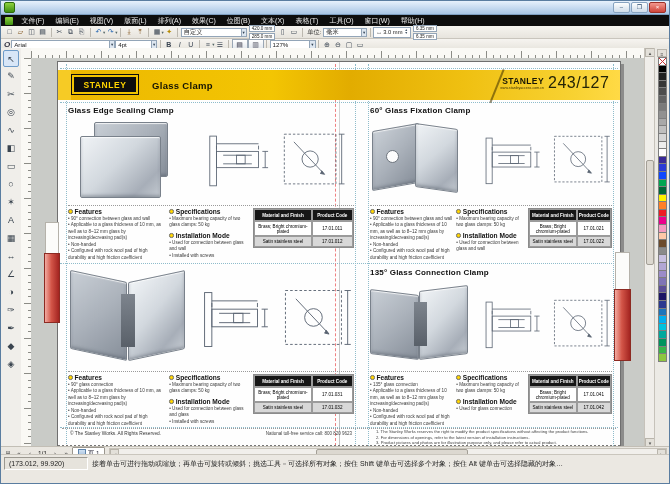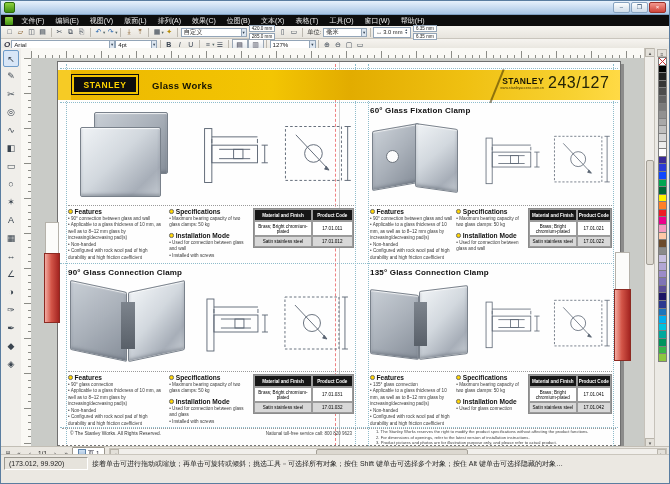--- a/index.html
+++ b/index.html
@@ -478,29 +478,30 @@
         <div class="gl v" style="left:310px"></div>
         <div class="gl v" style="left:555px"></div>
         <div class="gl red" style="left:277px"></div>
 
         <div class="banner">
           <div class="lstrip"></div>
           <div class="seam"></div>
           <div class="logo">
             <span>STANLEY</span>
           </div>
-          <div class="banner-title">Glass Works</div>
+          <div class="banner-title">Glass Clamp</div>
           <div class="brand-right">
             <div class="b">STANLEY</div>
             <div class="u">www.stanleyaccess.com.cn</div>
           </div>
           <div class="pageno">243/127</div>
         </div>
 
         <div class="prod" id="sec0">
+  <div class="sec-title">Glass Edge Sealing Clamp</div>
   <div class="sec-body">
     <div class="photo v0">
       <div class="plate b dk"></div>
       <div class="plate a"></div>
 
     </div>
     <div class="draw">
       <svg viewBox="0 0 160 90" preserveAspectRatio="xMidYMid meet">
         <g fill="none" stroke="#5a6472" stroke-width="0.9">
           <rect x="16" y="20" width="7" height="52"></rect>
@@ -658,21 +659,20 @@
                   </div>
                   <div class="tr r2">
                     <div class="td c0">Satin stainless steel</div>
                     <div class="td c1">17.01.022</div>
                   </div>
                 </div>
     </div>
   </div>
 </div>
         <div class="prod" id="sec2">
-  <div class="sec-title">90°  Glass Connection Clamp</div>
   <div class="sec-body">
     <div class="photo v2">
       <div class="plate b dk"></div>
       <div class="plate a"></div>
       <div class="jaw"></div>
 
     </div>
     <div class="draw">
       <svg viewBox="0 0 160 90" preserveAspectRatio="xMidYMid meet">
         <g fill="none" stroke="#5a6472" stroke-width="0.9">

